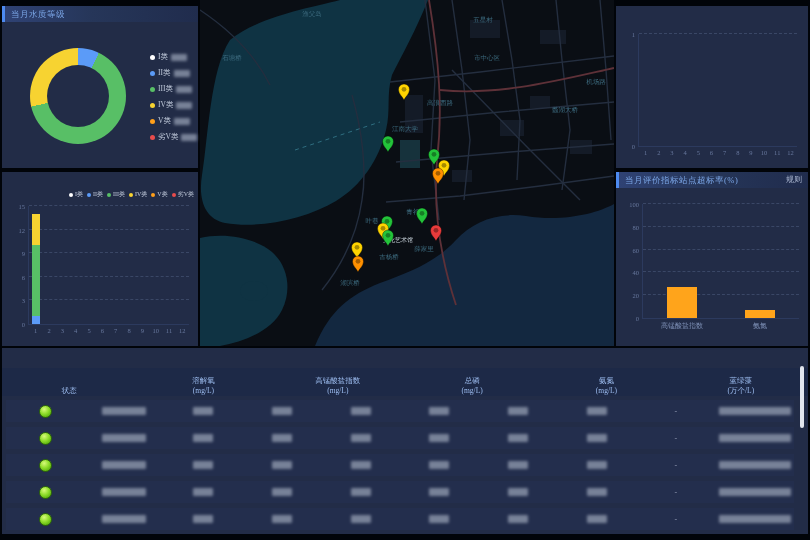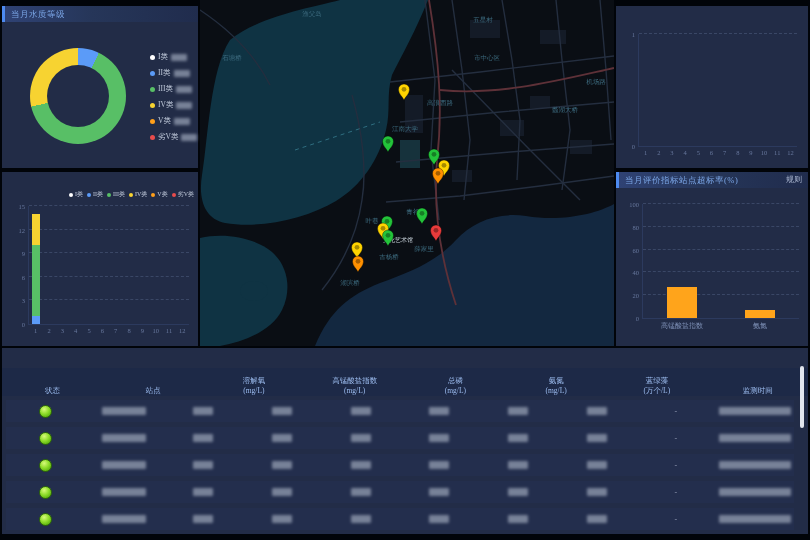--- a/index.html
+++ b/index.html
@@ -299,45 +299,39 @@
         <span class="xlab" style="left: 75%; font-size: 7px; color: rgb(125, 143, 181);">氨氮</span>
       </div>
   </div>
 
   <div class="panel" id="table-panel" style="left:2px;top:348px;width:806px;height:186px;">
     <div class="thead" id="thead">
         <div class="th">
           <div>状态</div>
         </div>
         <div class="th">
-          <div>站点</div>
-        </div>
-        <div class="th">
           <div>溶解氧</div>
           <div>(mg/L)</div>
         </div>
         <div class="th">
           <div>高锰酸盐指数</div>
           <div>(mg/L)</div>
         </div>
         <div class="th">
           <div>总磷</div>
           <div>(mg/L)</div>
         </div>
         <div class="th">
           <div>氨氮</div>
           <div>(mg/L)</div>
         </div>
         <div class="th">
           <div>蓝绿藻</div>
           <div>(万个/L)</div>
         </div>
-        <div class="th">
-          <div>监测时间</div>
-        </div>
       </div>
     <div id="tbody">
         <div class="tr" style="top: 52px;">
           <div class="td">
             <span class="status-dot" title="正常"></span>
           </div>
           <div class="td">
             <span class="blur-box" style="height: 8px; width: 44px;"></span>
           </div>
           <div class="td">

